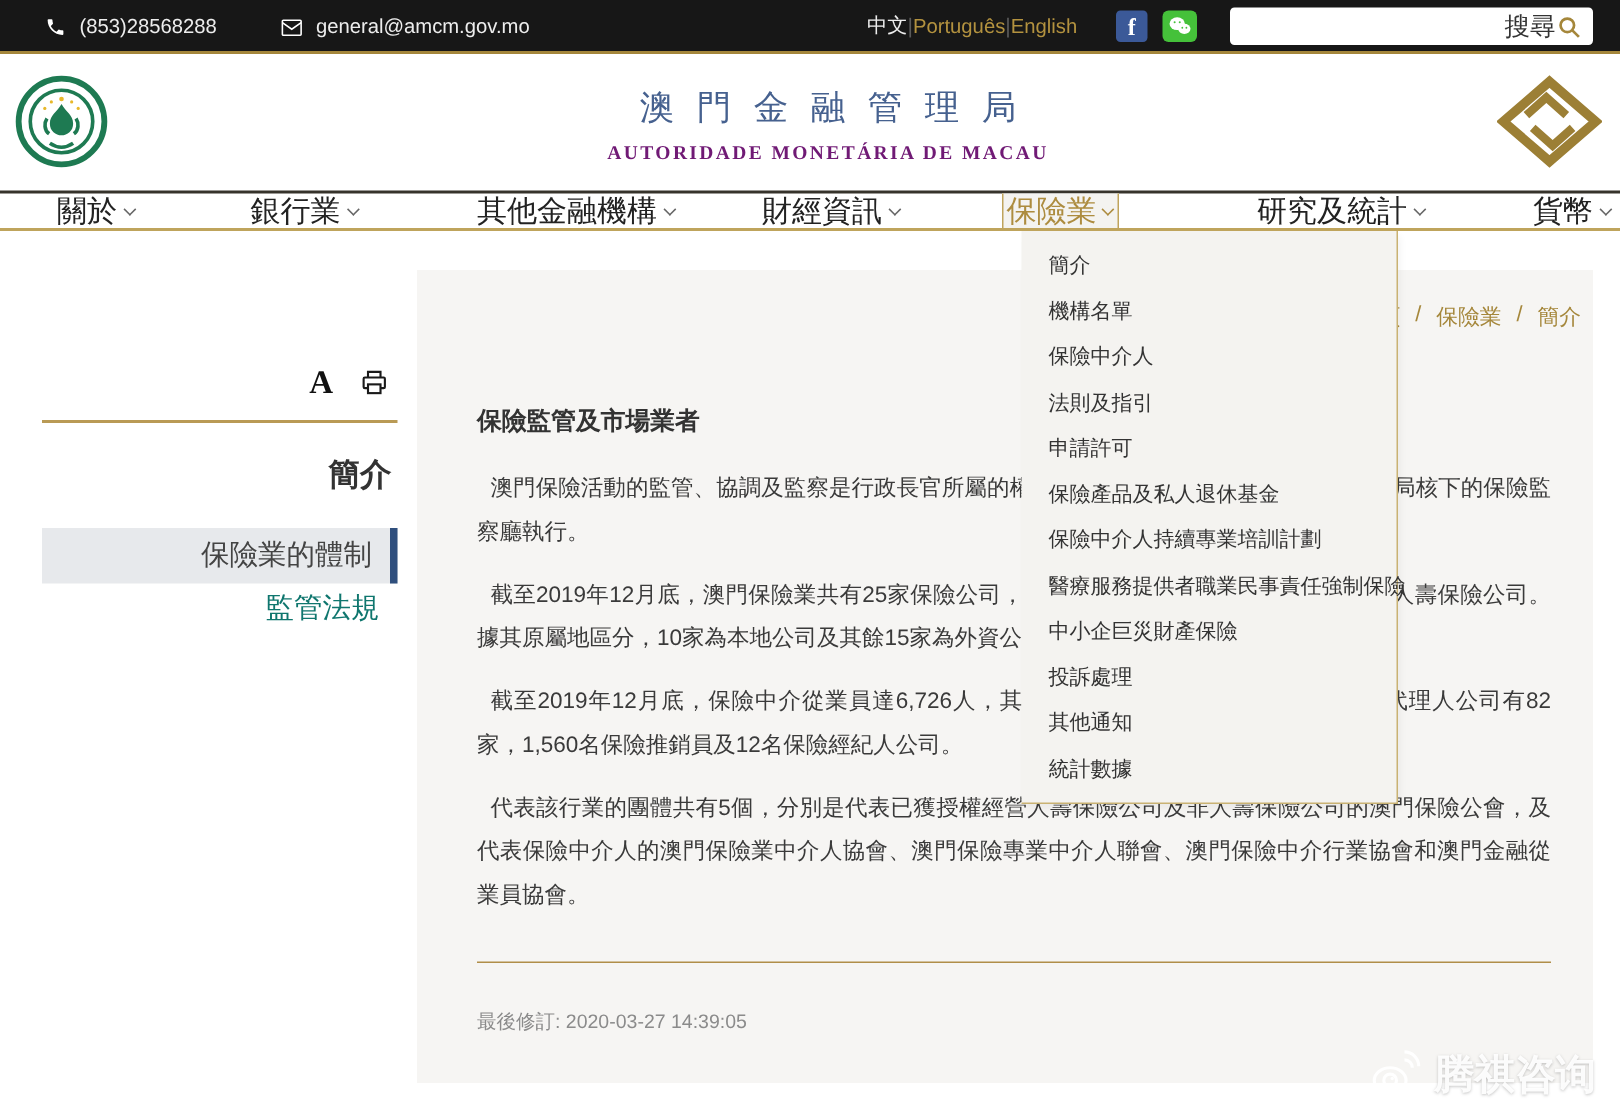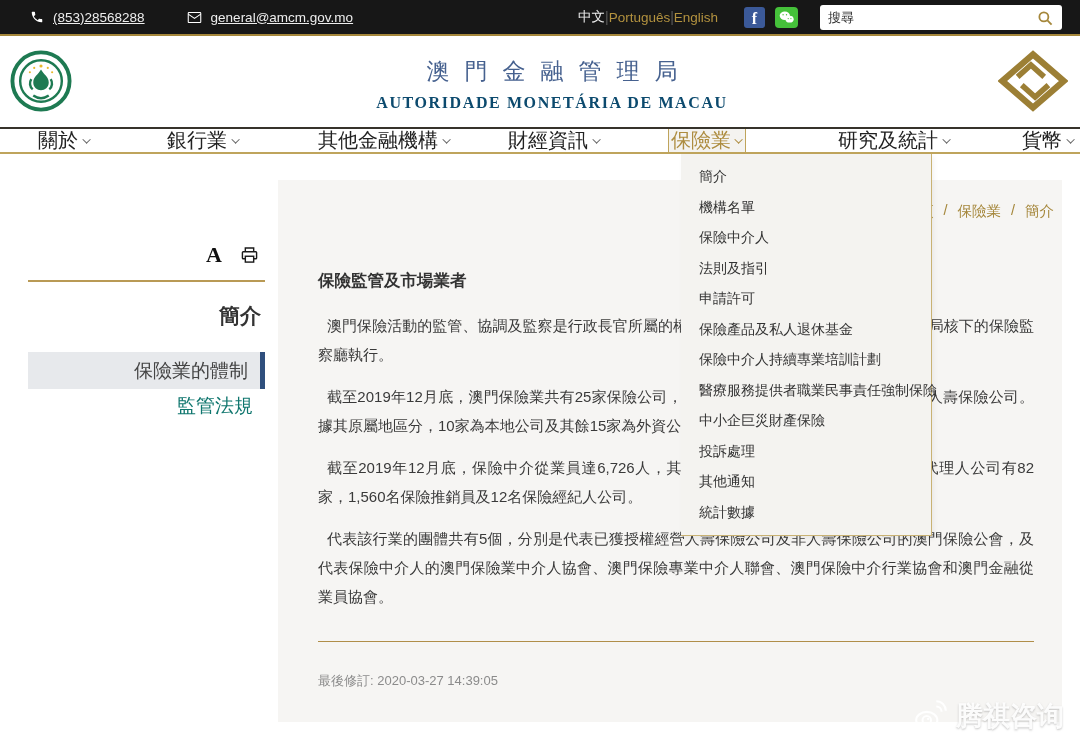--- a/index.html
+++ b/index.html
@@ -10,54 +10,54 @@
     font-family: "Liberation Sans", sans-serif;
     overflow: hidden;
   }
 
   
   .topbar {
     position: absolute; top:0; left:0; width:1080px; height:36px;
     background:#171717; border-bottom:2px solid #a5873b;
     display:flex; align-items:center; color:#ededed; font-size:13.5px;
   }
-  .topbar .grp { display:flex; align-items:center; gap:9px;text-decoration:underline; }
+  .topbar .grp { display:flex; align-items:flex-end; gap:9px; }
   .tb-left { margin-left:30px; }
   .tb-mail { margin-left:42px; }
   .tb-langs { position:absolute; left:578px; display:flex; align-items:center; }
   .lang { cursor:pointer; }
   .lang.gold { color:#b3923f; }
   .lang-sep { color:#5a5a5a; font-size:14px; }
   .social { position:absolute; left:744px; display:flex; align-items:center; gap:10px; }
   .fb-badge { width:21px; height:21px; background:#3b5998; border-radius:3px; color:#fff;
     font-family:"Liberation Serif", serif; font-weight:bold; font-size:16px;
     display:flex; align-items:flex-end; justify-content:center; line-height:19px; cursor:pointer; }
   .wc-badge { width:23px; height:21px; background:#45c13a; border-radius:4px;
     display:flex; align-items:center; justify-content:center; cursor:pointer; }
   .search-box {
     position:absolute; left:820px; top:5px; width:242px; height:25px;
     background:#fff; border-radius:3px; display:flex; align-items:center; padding:0 8px;
   }
   .search-box input {
-    border:none; outline:none; flex:1; font-size:13px; color:#222;
-    font-family:Liberation Serif, serif; background:transparent;
+    border:none; outline:none; flex:1; font-size:17px; color:#222;
+    font-family:Liberation Serif, serif; background:transparent;text-align:right;
   }
   .search-box input::placeholder { color:#333; opacity:1; }
 
   
   .header { position:absolute; top:38px; left:0; width:1080px; height:89px; background:#fff; }
   .emblem { position:absolute; left:10px; top:12px; width:62px; height:62px; }
   .title-block { position:absolute; left:0; right:0; top:18px; text-align:center;margin-left:24px; }
   .title-zh {
     font-family:"Liberation Serif", serif; font-size:23px; color:#46618f;
     letter-spacing:15px; padding-left:15px;
   }
   .title-pt {
-    font-family:"Liberation Serif", serif; font-size:16px; font-weight:bold;
-    color:#0c4a6e; letter-spacing:1.6px; margin-top:7px;
+    font-family:"Liberation Serif", serif; font-size:13px; font-weight:bold;
+    color:#701a75; letter-spacing:1.6px; margin-top:7px;
   }
   .diamond-logo { position:absolute; right:12px; top:12px; width:70px; height:62px; }
 
   
   .nav {
     position:absolute; top:127px; left:0; width:1080px; height:27px;
     background:#fff; border-top:2px solid #36332b; border-bottom:2px solid #bfa45c;
     font-size:20px; color:#222; z-index:40;
   }
   .nav-item {

